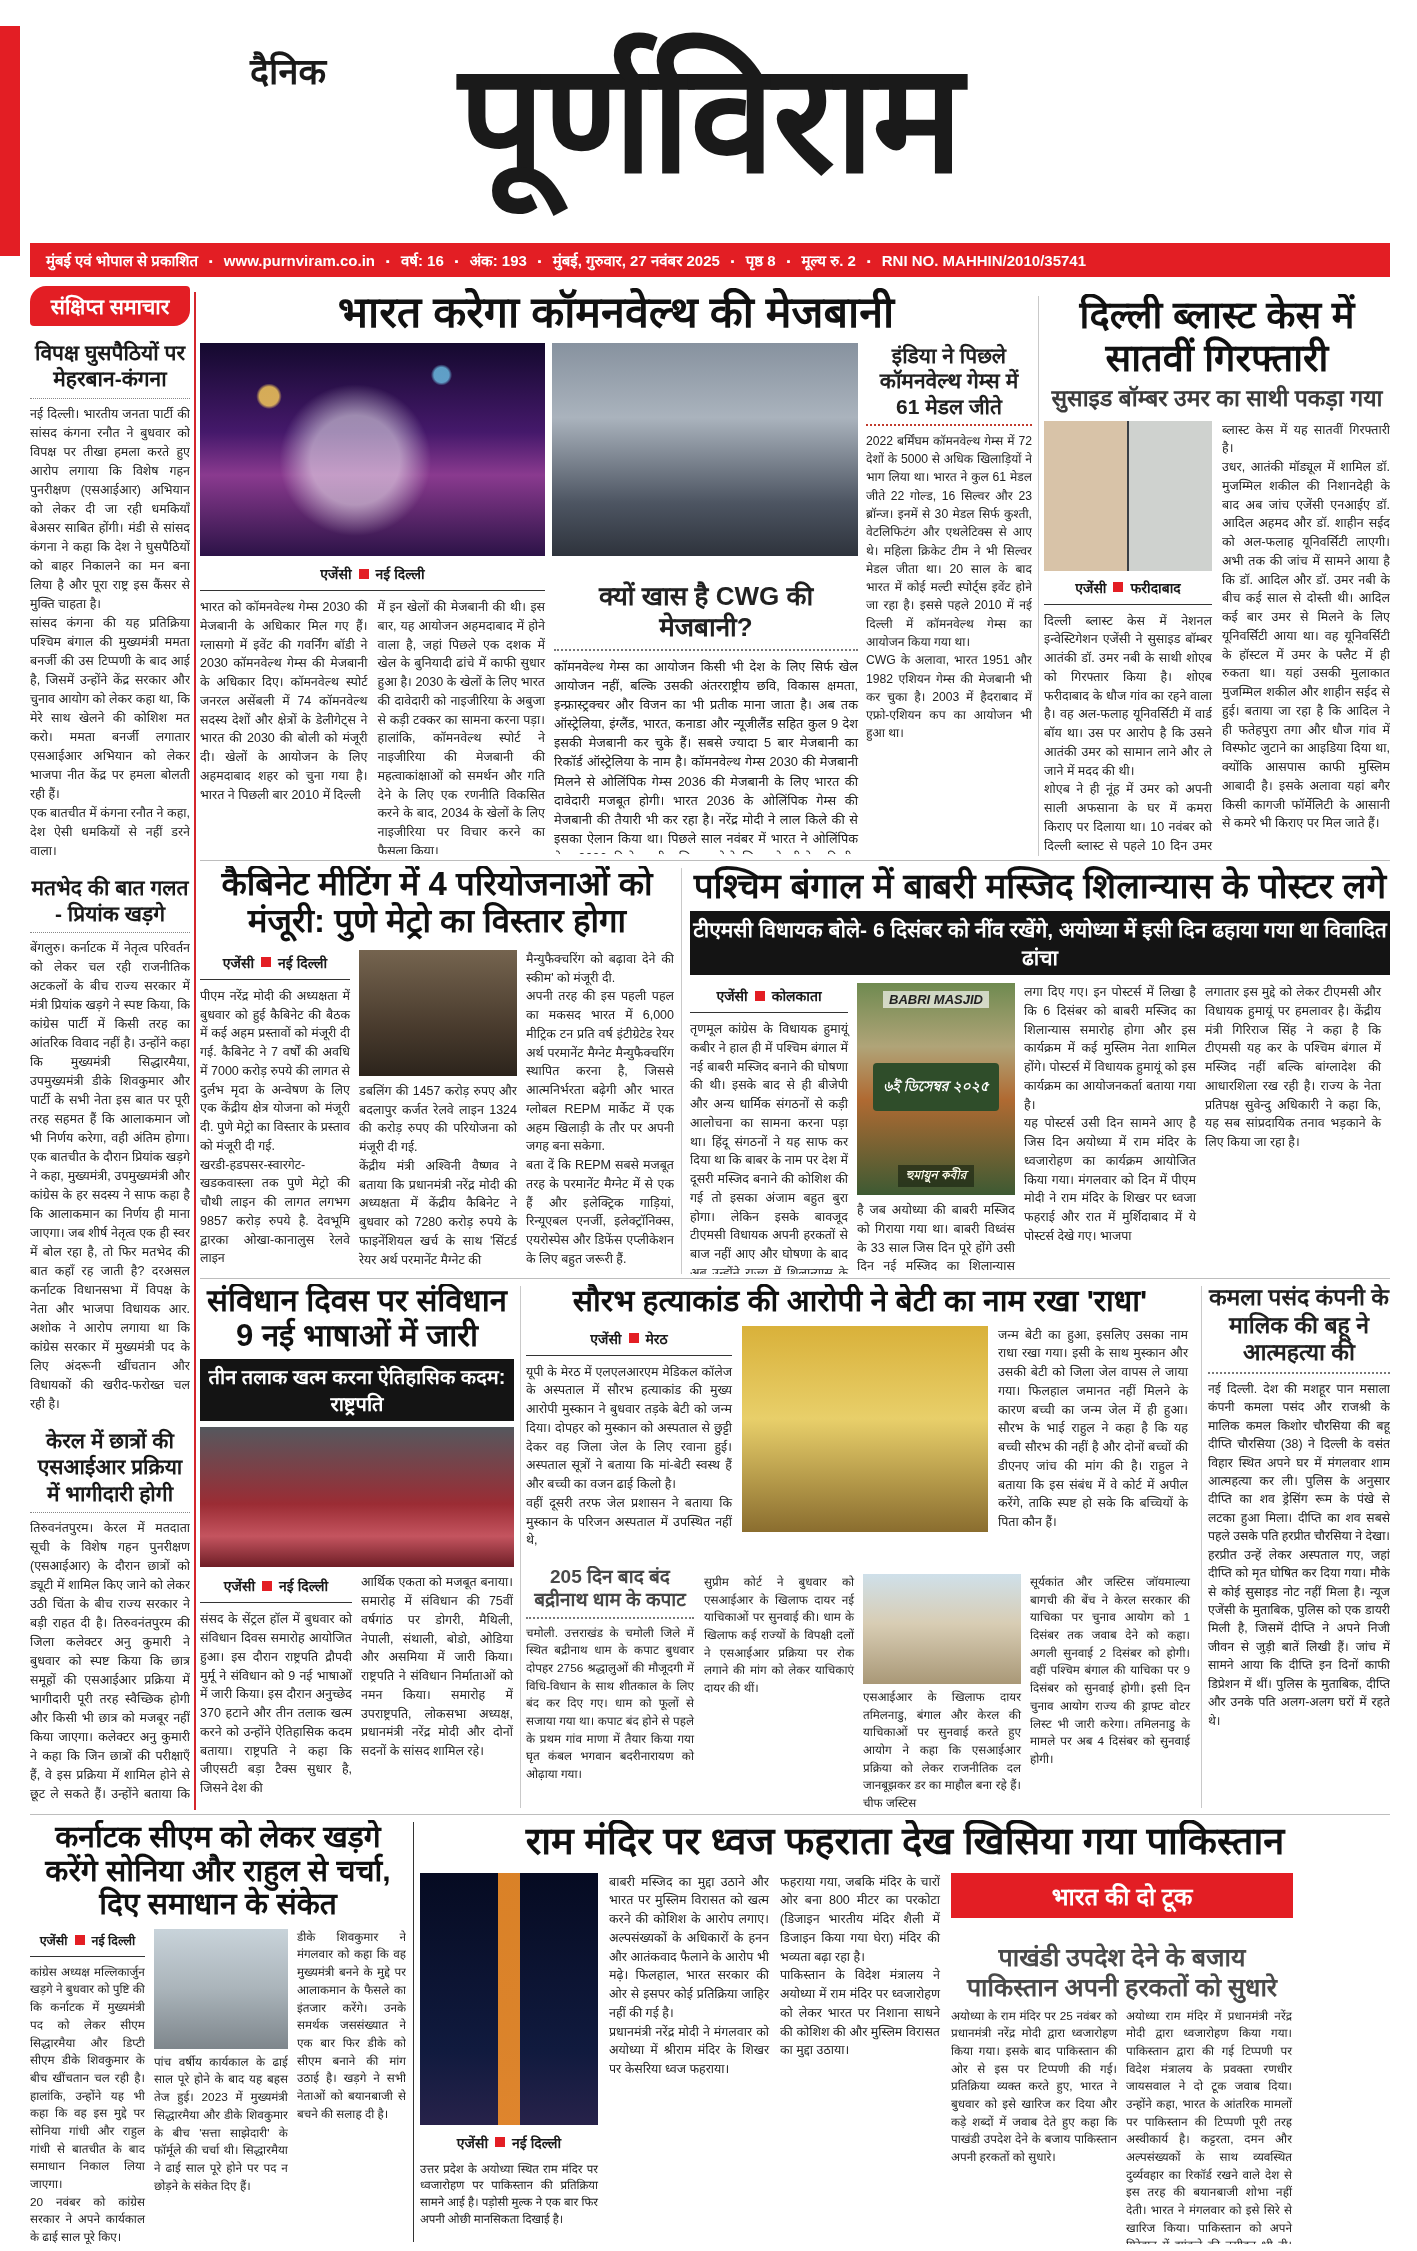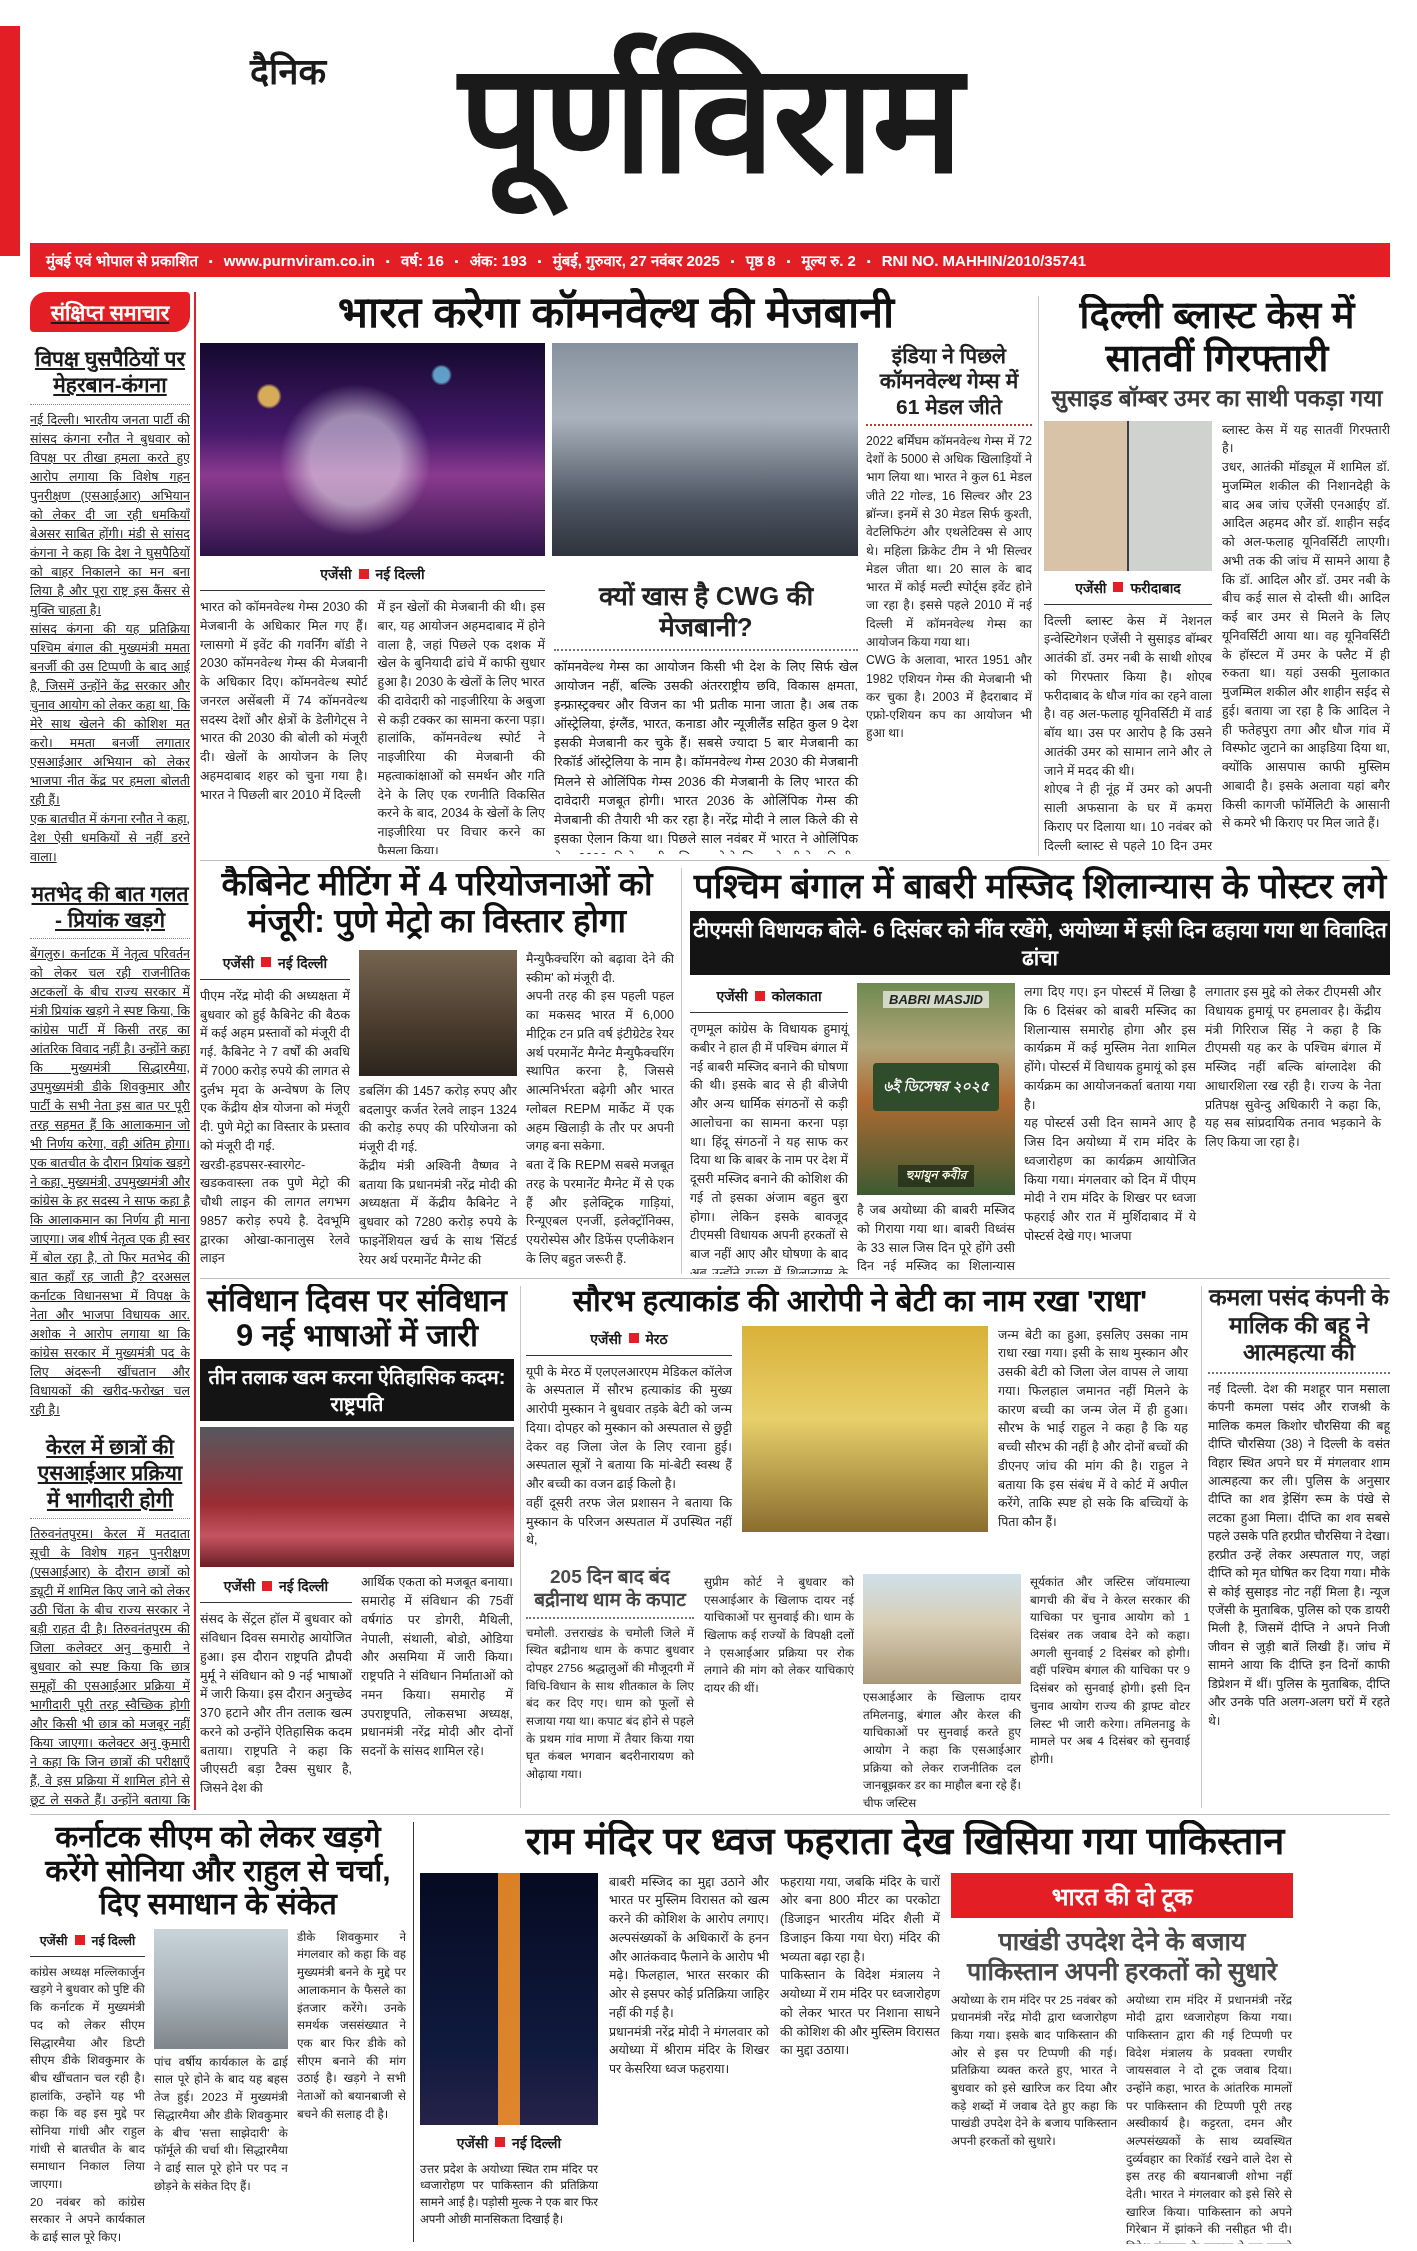--- a/index.html
+++ b/index.html
@@ -55,21 +55,21 @@
   .ph-temple{background:
      linear-gradient(90deg,transparent 0 44%,rgba(255,150,40,.85) 44% 56%,transparent 56% 100%),
      linear-gradient(180deg,#060b22 0%,#101a3e 70%,#27224a 100%);}
   .poster-inner{position:absolute;inset:8px;display:flex;flex-direction:column;align-items:center;
                 justify-content:space-between;text-align:center;}
   .poster-t1{font-size:13px;font-weight:bold;color:#222;background:rgba(255,255,255,.65);padding:1px 6px;}
   .poster-t2{font-size:14px;font-weight:bold;color:#fff;background:#2f4d2a;padding:12px 10px;border-radius:4px;}
   .poster-t3{font-size:12px;font-weight:bold;color:#ffe;background:rgba(30,40,20,.7);padding:1px 8px;}
   .cap-note{font-size:11.5px;line-height:1.45;text-align:justify;color:#222;margin-top:4px;white-space:pre-line;}
   .redbox{background:#e31e24;color:#fff;font-size:24px;font-weight:800;text-align:center;padding:6px 4px;}
-  .graysub{font-size:25px;font-weight:800;color:#4a4a4a;text-align:center;line-height:1.2;margin:8px 0 6px;}
+  .graysub{font-size:25px;font-weight:800;color:#4a4a4a;text-align:center;line-height:1.2;margin:24px 0 6px;}
 </style>
 </head>
 <body>
 
 <div class="page">
 
   <div class="abs corner-strip"></div>
   <div class="abs kicker">दैनिक</div>
   <div class="abs mast-title">पूर्णविराम</div>
   <div class="abs dateline">
@@ -86,21 +86,21 @@
   <div class="abs vrule-red" style="left:194px;top:292px;height:1518px;"></div>
   <div class="abs vrule" style="left:1038px;top:296px;height:560px;"></div>
   <div class="abs hrule" style="left:200px;top:860px;width:1190px;"></div>
   <div class="abs vrule" style="left:681px;top:868px;height:406px;"></div>
   <div class="abs hrule" style="left:200px;top:1278px;width:1190px;"></div>
   <div class="abs vrule" style="left:520px;top:1286px;height:522px;"></div>
   <div class="abs vrule" style="left:1201px;top:1286px;height:522px;"></div>
   <div class="abs hrule" style="left:30px;top:1814px;width:1360px;"></div>
   <div class="abs vrule" style="left:413px;top:1822px;height:420px;background:#333;"></div>
 
-  <div class="abs" style="left:30px;top:292px;width:160px;height:1516px;overflow:hidden;text-decoration:underline;">
+  <div class="abs" style="left:30px;top:286px;width:160px;height:1516px;overflow:hidden;">
     <div class="sb-badge">संक्षिप्त समाचार</div>
     <div>
       <div class="sb-hl">विपक्ष घुसपैठियों पर मेहरबान-कंगना</div>
       <div class="sb-body">नई दिल्ली। भारतीय जनता पार्टी की सांसद कंगना रनौत ने बुधवार को विपक्ष पर तीखा हमला करते हुए आरोप लगाया कि विशेष गहन पुनरीक्षण (एसआईआर) अभियान को लेकर दी जा रही धमकियाँ बेअसर साबित होंगी। मंडी से सांसद कंगना ने कहा कि देश ने घुसपैठियों को बाहर निकालने का मन बना लिया है और पूरा राष्ट्र इस कैंसर से मुक्ति चाहता है।
 सांसद कंगना की यह प्रतिक्रिया पश्चिम बंगाल की मुख्यमंत्री ममता बनर्जी की उस टिप्पणी के बाद आई है, जिसमें उन्होंने केंद्र सरकार और चुनाव आयोग को लेकर कहा था, कि मेरे साथ खेलने की कोशिश मत करो। ममता बनर्जी लगातार एसआईआर अभियान को लेकर भाजपा नीत केंद्र पर हमला बोलती रही हैं।
 एक बातचीत में कंगना रनौत ने कहा, देश ऐसी धमकियों से नहीं डरने वाला।</div>
     </div>
     <div>
       <div class="sb-hl">मतभेद की बात गलत - प्रियांक खड़गे</div>
       <div class="sb-body">बेंगलुरु। कर्नाटक में नेतृत्व परिवर्तन को लेकर चल रही राजनीतिक अटकलों के बीच राज्य सरकार में मंत्री प्रियांक खड़गे ने स्पष्ट किया, कि कांग्रेस पार्टी में किसी तरह का आंतरिक विवाद नहीं है। उन्होंने कहा कि मुख्यमंत्री सिद्धारमैया, उपमुख्यमंत्री डीके शिवकुमार और पार्टी के सभी नेता इस बात पर पूरी तरह सहमत हैं कि आलाकमान जो भी निर्णय करेगा, वही अंतिम होगा। एक बातचीत के दौरान प्रियांक खड़गे ने कहा, मुख्यमंत्री, उपमुख्यमंत्री और कांग्रेस के हर सदस्य ने साफ कहा है कि आलाकमान का निर्णय ही माना जाएगा। जब शीर्ष नेतृत्व एक ही स्वर में बोल रहा है, तो फिर मतभेद की बात कहाँ रह जाती है? दरअसल कर्नाटक विधानसभा में विपक्ष के नेता और भाजपा विधायक आर. अशोक ने आरोप लगाया था कि कांग्रेस सरकार में मुख्यमंत्री पद के लिए अंदरूनी खींचतान और विधायकों की खरीद-फरोख्त चल रही है।</div>

